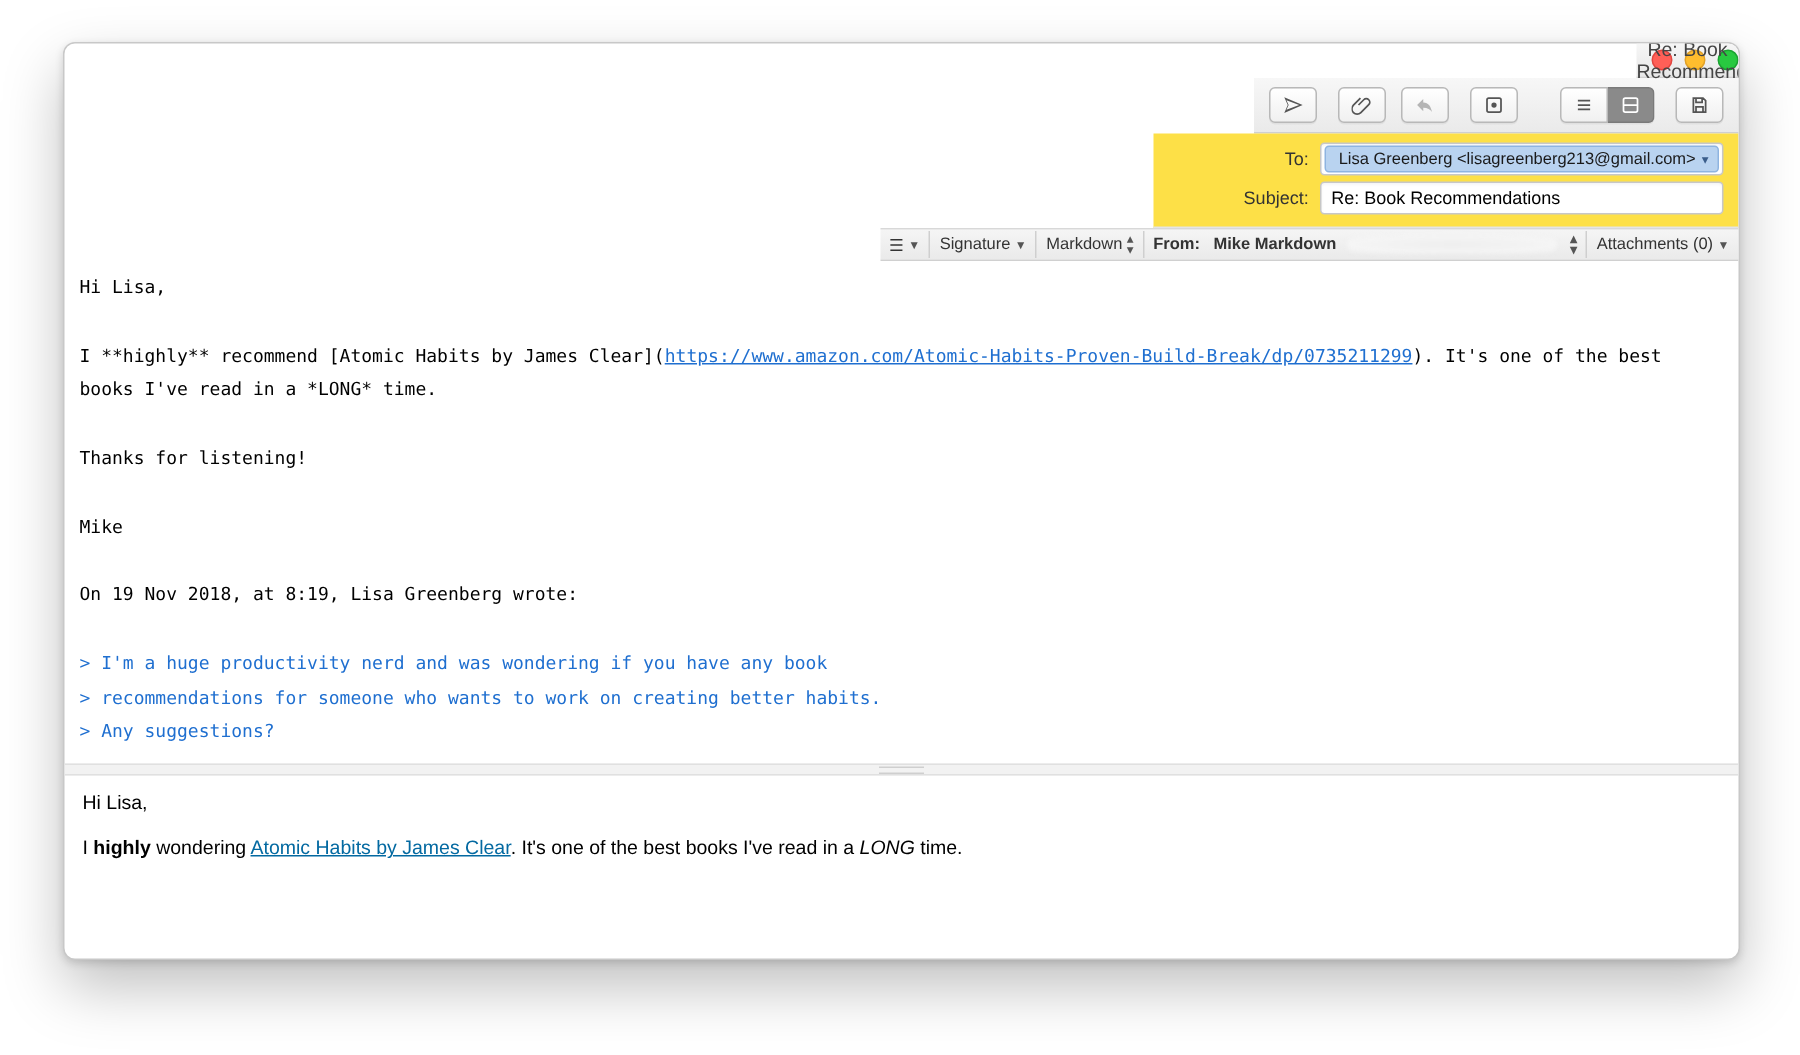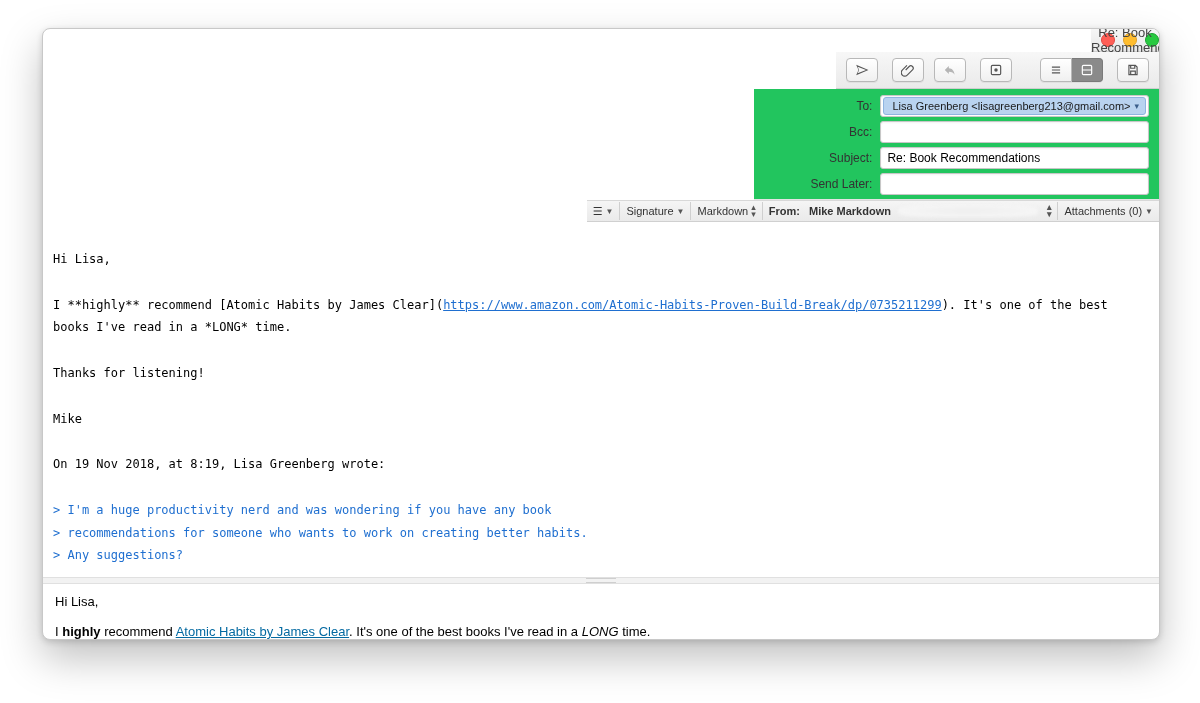--- a/index.html
+++ b/index.html
@@ -15,34 +15,34 @@
   .toolbar{height:36px;background:linear-gradient(#f7f7f7,#eaeaea);border-bottom:1px solid #cfcfcf;display:flex;align-items:center;padding:0 10px;gap:14px;}
   .tbtn{height:22px;min-width:30px;border:1px solid #b8b8b8;border-radius:4px;background:linear-gradient(#ffffff,#f0f0f0);display:flex;align-items:center;justify-content:center;color:#555;font-size:13px;box-shadow:0 1px 0 rgba(0,0,0,0.05);}
   .tbtn.disabled{color:#b5b5b5;}
   .tbtn svg{width:14px;height:14px;}
   .spacer{flex:1;}
   .seg{display:flex;}
   .seg .tbtn{border-radius:0;}
   .seg .tbtn:first-child{border-radius:4px 0 0 4px;}
   .seg .tbtn:last-child{border-radius:0 4px 4px 0;border-left:none;}
   .seg .tbtn.active{background:#8a8a8a;color:#fff;border-color:#7a7a7a;}
-  .headers{padding:6px 10px 4px 24px;border-bottom:1px solid #e4e4e4;background:#22c55e;}
+  .headers{padding:6px 10px 4px 9px;border-bottom:1px solid #e4e4e4;background:#fde047;}
   .hrow{display:flex;align-items:center;margin-bottom:4px;}
   .hlabel{width:94px;text-align:right;padding-right:8px;color:#333;font-size:12px;}
   .hfield{flex:1;height:20px;border:1px solid #c7c7c7;border-radius:3px;background:#fff;display:flex;align-items:center;padding:0 2px;font-size:12px;box-shadow:inset 0 1px 2px rgba(0,0,0,0.05);}
   .chip{background:#b9d3f0;border:1px solid #8fb4e0;border-radius:3px;padding:0 6px 0 8px;height:16px;display:flex;align-items:center;font-size:11px;color:#1a1a1a;gap:4px;}
   .chip .chev{font-size:9px;color:#3a5d8a;}
   .subtoolbar{height:20px;background:linear-gradient(#f5f5f5,#eaeaea);border-top:1px solid #d8d8d8;border-bottom:1px solid #d0d0d0;display:flex;align-items:center;font-size:11px;color:#333;}
   .subbtn{height:18px;display:flex;align-items:center;padding:0 6px;border-right:1px solid #cfcfcf;gap:3px;white-space:nowrap;}
   .subbtn.last{border-right:none;}
   .tri{font-size:8px;color:#555;}
   .updown{font-size:9px;line-height:7px;display:flex;flex-direction:column;color:#555;}
   .fromblur{width:140px;height:12px;background:radial-gradient(ellipse at center,#eee 0%,#f5f5f5 70%,transparent 100%);filter:blur(1.5px);border-radius:6px;margin-left:4px;}
   .body{flex:1;overflow:auto;display:flex;flex-direction:column;}
-  .raw{font-family:Menlo,Consolas,monospace;font-size:12px;line-height:1.9;padding:6px 10px 10px 10px;white-space:pre-wrap;color:#000;margin-top:20px;}
+  .raw{font-family:Menlo,Consolas,monospace;font-size:12px;line-height:1.9;padding:6px 10px 10px 10px;white-space:pre-wrap;color:#000;}
   .raw .link{color:#1f6fd0;text-decoration:underline;}
   .raw .quote{color:#1f6fd0;}
   .splitter{height:6px;background:#f2f2f2;border-top:1px solid #e0e0e0;border-bottom:1px solid #e0e0e0;display:flex;align-items:center;justify-content:center;}
   .splitter .grip{width:30px;height:3px;border-top:1px solid #cfcfcf;border-bottom:1px solid #cfcfcf;}
   .preview{padding:8px 12px 12px 12px;font-size:13px;line-height:1.55;color:#000;}
   .preview p{margin:0 0 10px 0;}
   .preview a{color:#0369a1;text-decoration:underline;}
   .preview .em{font-style:italic;margin-top:44px;}
 </style>
 </head>
@@ -109,32 +109,24 @@
       <div class="hrow">
         <div class="hlabel">To:</div>
         <div class="hfield">
           <span class="chip">
             <span>Lisa Greenberg &lt;lisagreenberg213@gmail.com&gt;</span>
             <span class="chev">▾</span>
           </span>
         </div>
       </div>
       <div class="hrow">
-        <div class="hlabel">Bcc:</div>
-        <div class="hfield"></div>
-      </div>
-      <div class="hrow">
         <div class="hlabel">Subject:</div>
         <div class="hfield" style="padding-left:6px;">
           <span>Re: Book Recommendations</span>
         </div>
-      </div>
-      <div class="hrow" style="margin-bottom:0;">
-        <div class="hlabel">Send Later:</div>
-        <div class="hfield"></div>
       </div>
     </div>
 
     <div class="subtoolbar">
       <div class="subbtn">
         <span style="font-size:11px;">☰</span>
           <span class="tri">▼</span>
       </div>
       <div class="subbtn">
         <span>Signature</span>
@@ -178,21 +170,21 @@
 <span class="quote">&gt; recommendations for someone who wants to work on creating better habits.</span>
 <span class="quote">&gt; Any suggestions?</span></div>
 
       <div class="splitter">
           <div class="grip"></div>
         </div>
 
       <div class="preview">
         <p>Hi Lisa,</p>
         <p>
-          <span>I </span><b>highly</b><span> recommend </span><a href="#">Atomic Habits by James Clear</a><span>. It's one of the best books I've read in a </span><span class="em">LONG</span><span> time.</span>
+          <span>I </span><b>highly</b><span> wondering </span><a href="#">Atomic Habits by James Clear</a><span>. It's one of the best books I've read in a </span><span class="em">LONG</span><span> time.</span>
         </p>
 
       </div>
 
     </div>
 
   </div>
 </div>
 
 </body></html>

